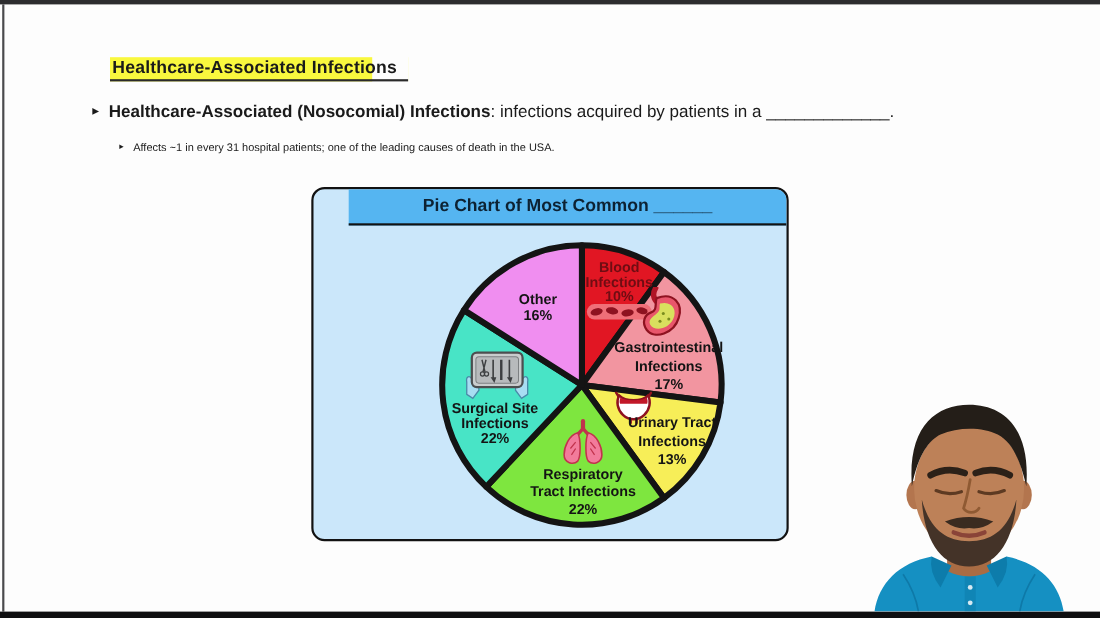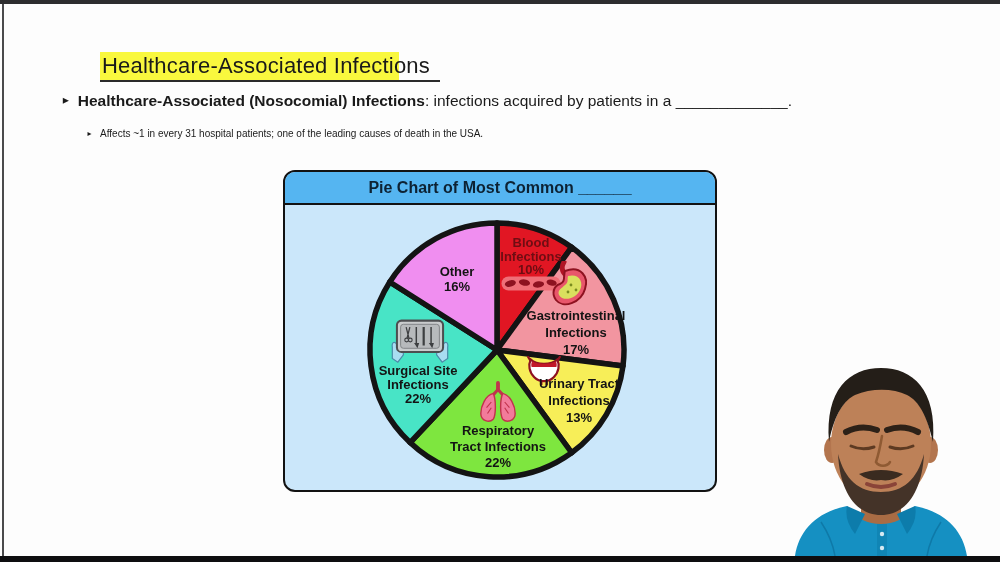--- a/index.html
+++ b/index.html
@@ -4,33 +4,33 @@
 <style>
   html,body{margin:0;padding:0;}
   body{
     width:1000px;height:562px;position:relative;overflow:hidden;
     background:#fdfdfd;font-family:"Liberation Sans",sans-serif;color:#1a1a1a;
   }
   .frame-top{position:absolute;top:0;left:0;width:1000px;height:4px;}
   .frame-left{position:absolute;top:4px;left:2px;width:2px;height:552px;}
   .frame-bottom{position:absolute;bottom:0;left:0;width:1000px;height:6px;}
 
-  .page-title{position:absolute;left:64px;top:53px;font-size:22px;font-weight:normal;letter-spacing:.2px;padding-left:36px;}
+  .page-title{position:absolute;left:64px;top:53px;font-size:16px;font-weight:bold;letter-spacing:.2px;padding-left:36px;}
   .page-title .hl{
     background:linear-gradient(90deg,#f9f83e 0 88%,rgba(249,248,62,0) 88%);
     padding:1px 10px 2px 2px;border-bottom:2.5px solid #2a2a2a;
   }
-  .bullet-row{position:absolute;font-size:15.5px;white-space:nowrap;}
+  .bullet-row{position:absolute;font-size:15.5px;white-space:nowrap;margin-left:21px;}
   .bullet-row .marker{display:inline-block;margin-right:8px;transform:scale(.8) translateY(-1px);}
   .b1{left:62px;top:92px;}
   .b2{left:87px;top:128px;font-size:10px;}
 
   .chart-box{
     position:absolute;left:283px;top:170px;width:434px;height:322px;box-sizing:border-box;
-    border:2.5px solid #121212;border-radius:12px;overflow:hidden;background:#cbe7fa;
+    border:2.5px solid #121212;border-radius:12px;overflow:hidden;background:#cbe7fa;padding-left:32px;
   }
   .chart-header{
     height:31px;border-bottom:2.5px solid #121212;display:flex;align-items:center;justify-content:center;
     font-weight:bold;font-size:16px;color:#0d2233;background:#55b5f1;
   }
   .chart-body{position:relative;height:287px;}
   svg.pie{position:absolute;left:0;top:0;width:434px;height:287px;}
   svg text{font-family:"Liberation Sans",sans-serif;}
 
   .instructor{position:absolute;left:791px;top:362px;width:180px;height:194px;}

